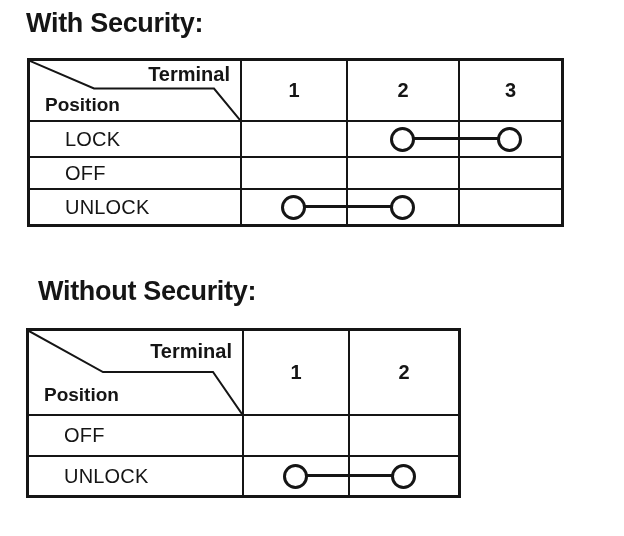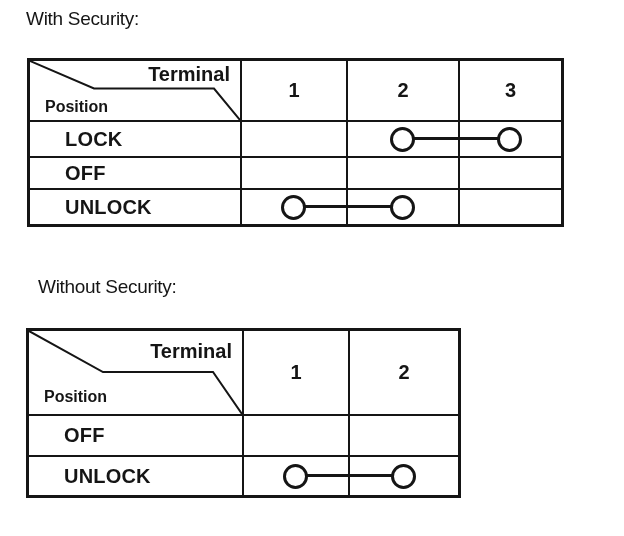--- a/index.html
+++ b/index.html
@@ -1,21 +1,21 @@
 <!DOCTYPE html>
 <html><head>
 <meta charset="utf-8">
 <style>
   html,body{margin:0;padding:0;background:#ffffff;}
   .page{
     position:relative;width:624px;height:536px;background:#ffffff;
     font-family:"Liberation Sans", sans-serif;color:#151515;overflow:hidden;
   }
   .heading{
-    position:absolute;font-size:19px;font-weight:400;letter-spacing:-0.3px;white-space:nowrap;
+    position:absolute;font-size:27px;font-weight:700;letter-spacing:-0.3px;white-space:nowrap;
   }
   #heading-1{left:26px;top:8px;}
   #heading-2{left:38px;top:276px;}
 
   .ctable{position:absolute;border:3px solid #151515;background:#ffffff;}
   #table-1{left:27px;top:58px;}
   #table-2{left:26px;top:328px;}
 
   .row{display:grid;position:relative;box-sizing:border-box;}
   #table-1 .row{grid-template-columns:210px 106px 112px 103px;}
@@ -28,29 +28,29 @@
   #table-2 .row-header{height:83px;}
   #table-2 .rb1{height:41px;}
   #table-2 .rb2{height:40px;}
 
   .cell{position:relative;box-sizing:border-box;}
   .cell + .cell{border-left:2px solid #151515;}
 
   .corner{overflow:hidden;padding-left:20px;}
   .corner svg{position:absolute;left:0;top:0;display:block;}
   .corner-top{position:absolute;right:10px;font-size:20px;font-weight:700;white-space:nowrap;}
-  .corner-bottom{position:absolute;left:15px;font-size:16px;font-weight:700;white-space:nowrap;}
+  .corner-bottom{position:absolute;left:15px;font-size:19px;font-weight:700;white-space:nowrap;}
   #table-1 .corner-top{top:2px;}
   #table-1 .corner-bottom{bottom:4px;}
   #table-2 .corner-top{top:9px;}
   #table-2 .corner-bottom{bottom:8px;}
 
   .tnum{display:flex;align-items:center;justify-content:center;font-size:20px;font-weight:700;}
   .label-cell{display:flex;align-items:center;padding-left:35px;}
-  .row-label{font-size:20px;font-weight:700;letter-spacing:0.2px;white-space:nowrap;}
+  .row-label{font-size:20px;font-weight:400;letter-spacing:0.2px;white-space:nowrap;}
 
   .wire{position:absolute;top:50%;height:3px;margin-top:-2px;background:#151515;}
   .node{
     position:absolute;top:50%;width:25px;height:25px;margin:-12.5px 0 0 -12.5px;
     border:3px solid #151515;border-radius:50%;background:#ffffff;box-sizing:border-box;
   }
 </style>
 </head>
 <body>
 

